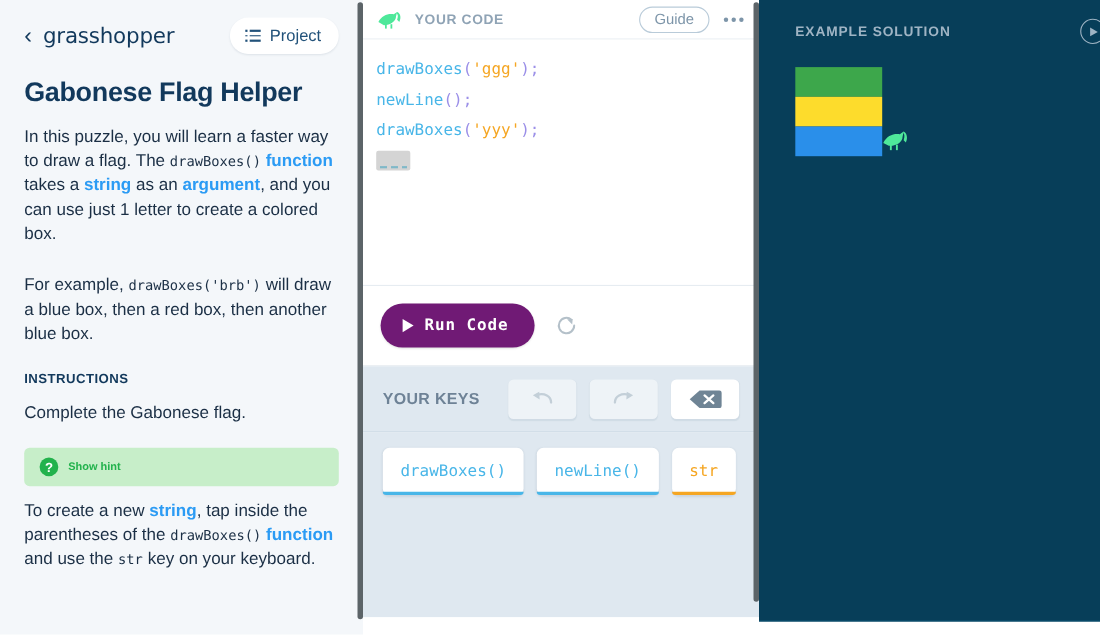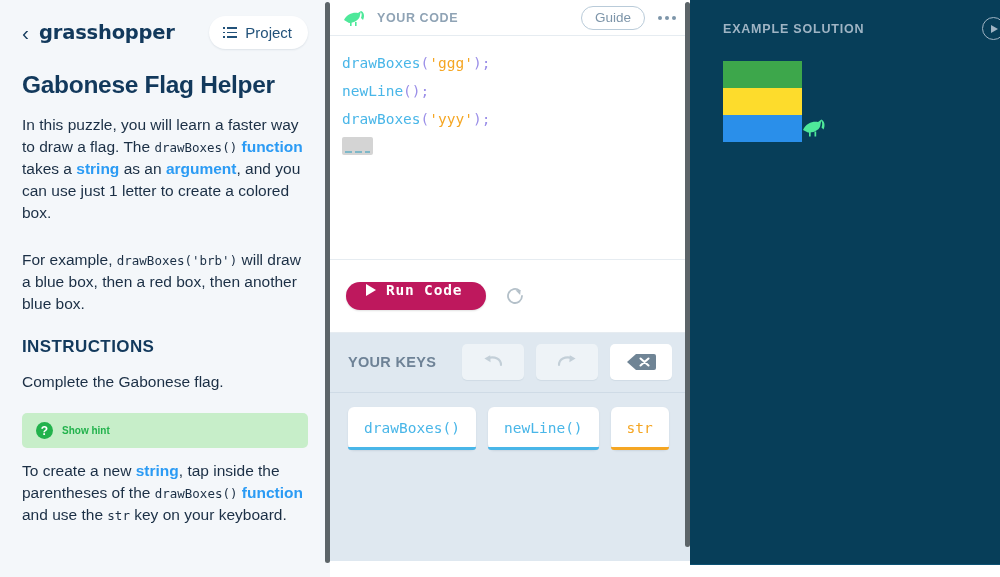--- a/index.html
+++ b/index.html
@@ -23,21 +23,21 @@
     display: flex; align-items: center; justify-content: space-between;
     padding: 16px 22px 4px 22px;
   }
   .brand { display: flex; align-items: center; gap: 8px; }
   .chev-back {
     color: #12395c; font-size: 21px; line-height: 1; font-weight: 400;
     margin-right: 2px; display: inline-block;
   }
   .brand-name {
     font-size: 19.5px; color: #12395c; letter-spacing: -0.2px;
-    font-family: "DejaVu Sans", sans-serif; font-weight: 700;
+    font-family: "DejaVu Sans", sans-serif; font-weight: 400;
   }
   .project-btn {
     display: flex; align-items: center; gap: 8px;
     background: #ffffff; border: none; border-radius: 20px;
     padding: 8px 16px 8px 14px;
     box-shadow: 0 1px 2px rgba(20,50,80,.10);
     cursor: pointer;
   }
   .project-btn .label {
     font-size: 15px; color: #22527a; font-weight: 400;
@@ -62,21 +62,21 @@
     font-size: 15.5px; line-height: 1.42; color: #1b2f45;
     padding: 0 22px; margin-top: 15px;
   }
   .body-text.p2 { margin-top: 25px; }
   .kw { color: #2b9bf4; font-weight: bold; }
   code, .mono {
     font-family: "DejaVu Sans Mono", "Liberation Mono", monospace;
     font-size: 12.5px; color: #1b2f45;
   }
   .sec-label {
-    font-size: 17px; font-weight: bold; color: #12395c;
+    font-size: 12px; font-weight: bold; color: #12395c;
     letter-spacing: 0.4px; padding: 0 22px; margin-top: 22px;
   }
   .instr-lead {
     font-size: 15.5px; color: #1b2f45; padding: 0 22px; margin-top: 16px;
   }
   .instr-list { margin: 10px 0 0 0; padding: 0 22px 0 58px; }
   .instr-list li {
     font-size: 15.5px; color: #1b2f45; line-height: 1.4;
     margin-bottom: 1px;
   }
@@ -156,22 +156,22 @@
     height: 2.5px;
     background: repeating-linear-gradient(to right,#7fb8c8 0 7px, transparent 7px 10px);
   }
   .run-row {
     flex: 0 0 73px; display: flex; align-items: center;
     padding: 0 16px; gap: 14px;
     border-bottom: 1px solid #e6ecf1; background: #ffffff;
   }
   .run-btn {
     display: flex; align-items: center; gap: 10px;
-    background: #be185d; border: none; border-radius: 22px;
-    padding: 0 24px 12px 20px; cursor: pointer;
+    background: #701a75; border: none; border-radius: 22px;
+    padding: 12px 24px 12px 20px; cursor: pointer;
     box-shadow: 0 1px 2px rgba(0,0,0,.12);
   }
   .run-btn .tri {
     width: 0; height: 0; border-left: 10px solid #ffffff;
     border-top: 6.5px solid transparent; border-bottom: 6.5px solid transparent;
   }
   .run-btn .txt {
     color: #ffffff; font-size: 14.5px; font-weight: bold; letter-spacing: 0.8px;
     font-family: "DejaVu Sans Mono", "Liberation Mono", monospace;
   }

